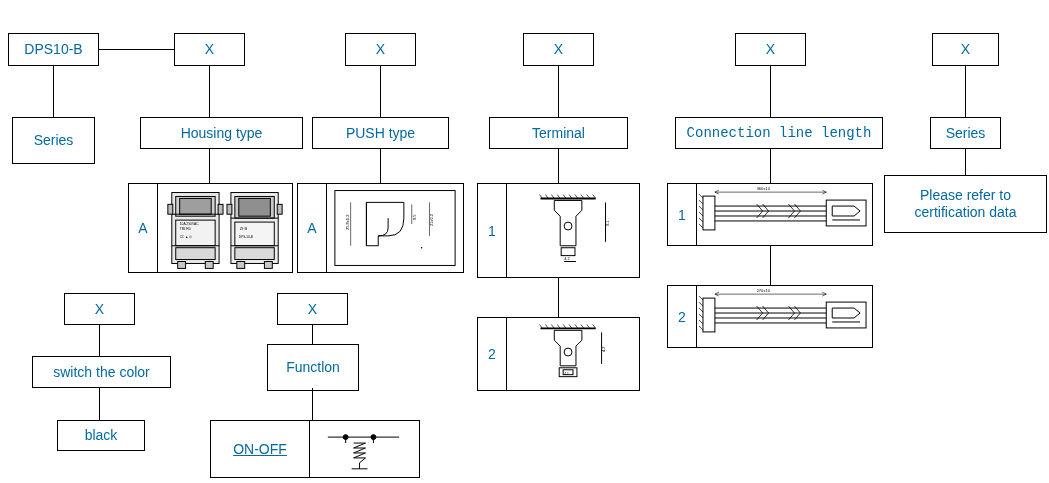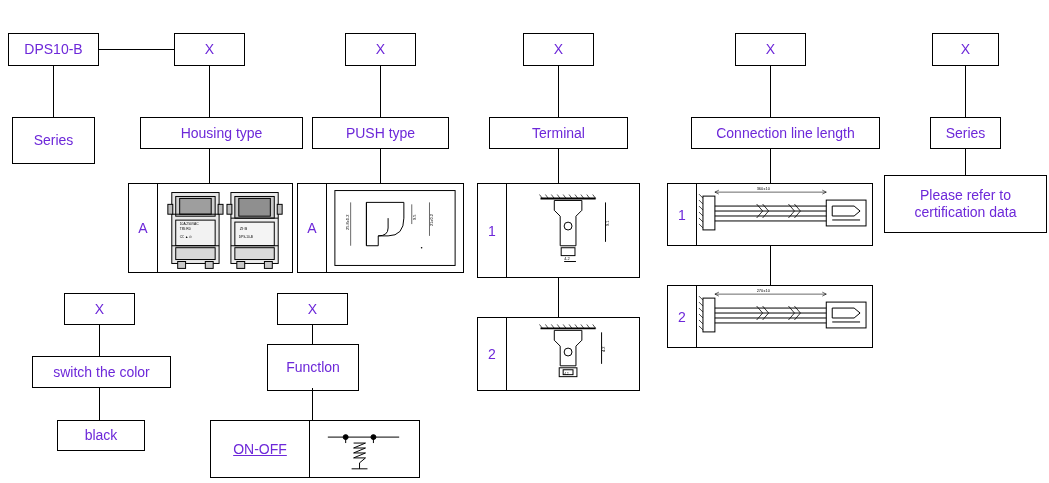--- a/index.html
+++ b/index.html
@@ -6,21 +6,21 @@
     margin: 0;
     padding: 0;
     background: #ffffff;
   }
   #canvas {
     position: relative;
     width: 1049px;
     height: 483px;
     background: #ffffff;
     font-family: "Liberation Sans", sans-serif;
-    color: #6d28d9;
+    color: #0369a1;
     overflow: hidden;
   }
   .box {
     position: absolute;
     box-sizing: border-box;
     border: 1px solid #000000;
     background: #ffffff;
     display: flex;
     align-items: center;
     justify-content: center;
@@ -118,21 +118,21 @@
   </div>
 
   <div class="box" style="left:312px; top:117px; width:137px; height:32px;">
     <span>PUSH type</span>
   </div>
 
   <div class="box" style="left:489px; top:117px; width:139px; height:32px;">
     <span>Terminal</span>
   </div>
 
-  <div class="box" style="left:691px; top:117px; width:189px; height:32px;">
+  <div class="box" style="left:675px; top:117px; width:208px; height:32px;font-family:Liberation Mono, monospace;">
     <span>Connection line length</span>
   </div>
 
   <div class="box" style="left:930px; top:117px; width:71px; height:32px;">
     <span>Series</span>
   </div>
 
   <div class="line vline" style="left:209px; top:149px; height:34px;"></div>
   <div class="line vline" style="left:380px; top:149px; height:34px;"></div>
   <div class="line vline" style="left:558px; top:149px; height:34px;"></div>

